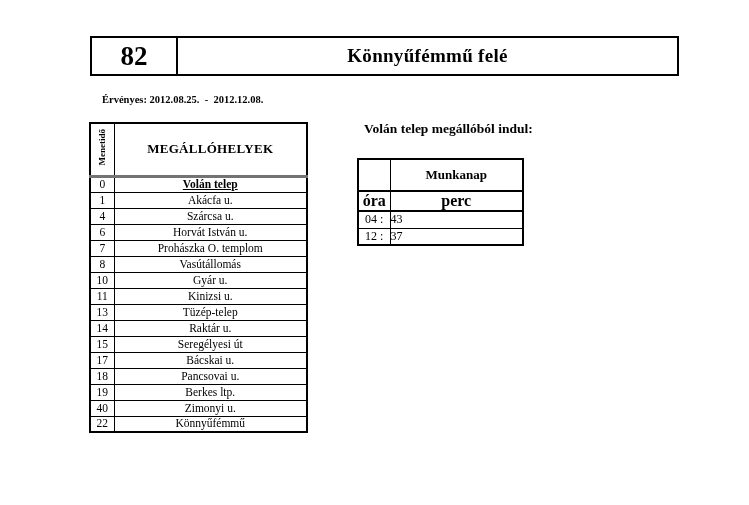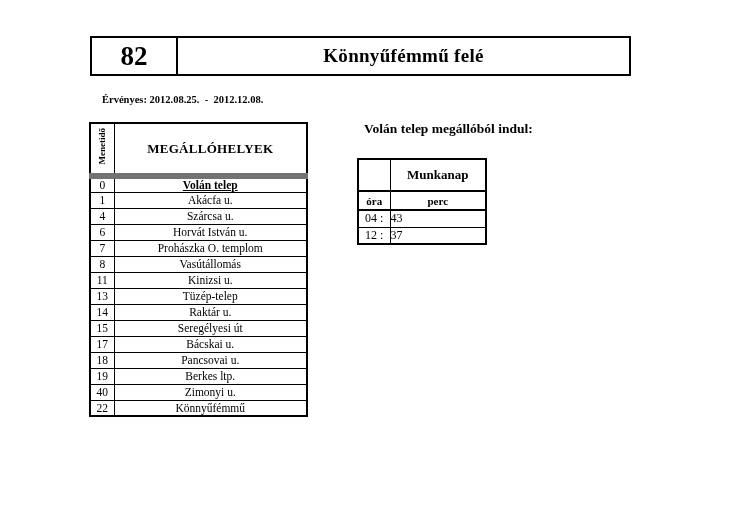--- a/index.html
+++ b/index.html
@@ -3,21 +3,21 @@
 <meta charset="utf-8">
 <style>
   html, body { margin:0; padding:0; background:#ffffff; }
   .page {
     position:relative; width:749px; height:505px; background:#ffffff;
     color:#000000; font-family:"Liberation Serif", serif; overflow:hidden;
   }
 
   
   .header-box {
-    position:absolute; left:90px; top:36px; width:541px; height:40px;
+    position:absolute; left:90px; top:36px; width:589px; height:40px;
     border:2px solid #000; box-sizing:border-box; display:flex;
   }
   .route-cell {
     width:86px; border-right:2px solid #000; box-sizing:border-box;
     display:flex; align-items:center; justify-content:center;
     font-weight:bold; font-size:27px;
   }
   .title-cell {
     flex:1; display:flex; align-items:center; justify-content:center;
     font-weight:bold; font-size:19px; letter-spacing:0.3px;
@@ -31,51 +31,51 @@
 
   
   .stops-table {
     position:absolute; left:89px; top:122px;
     border-collapse:collapse; table-layout:fixed; width:219px;
     border:2px solid #000;
   }
   .stops-table th, .stops-table td {
     border:1px solid #000; padding:0; text-align:center; overflow:hidden;
   }
-  .stops-table thead th { border-bottom:6px solid #737373; }
+  .stops-table thead th { border-bottom:3px solid #737373; }
   .col-time { width:24px; }
   .stops-header-row { height:53px; }
   .stops-header-cell { font-size:13px; font-weight:bold; letter-spacing:0.3px; }
   .vertical-text {
     display:inline-block; writing-mode:vertical-rl; transform:rotate(180deg);
     font-size:9px; font-weight:bold; line-height:1;
   }
   .stops-table tbody tr { height:16px; }
   .stops-table tbody td { font-size:11.5px; line-height:1.1; }
   .emphasis { font-weight:bold; text-decoration:underline; }
 
   
   .dep-title {
     position:absolute; left:364px; top:121px;
     font-weight:bold; font-size:13.5px;
   }
   .dep-table {
     position:absolute; left:357px; top:158px;
-    border-collapse:collapse; table-layout:fixed; width:130px;
+    border-collapse:collapse; table-layout:fixed; width:167px;
     border:2px solid #000;
     padding-left:25px;
   }
   .dep-table th, .dep-table td {
     border:1px solid #000; padding:0; overflow:hidden;
   }
   .col-hour { width:32px; }
   .dep-daytype-row { height:32px; }
   .dep-daytype-row th { border-bottom:2px solid #000; font-size:13px; font-weight:bold; text-align:center; }
   .dep-subhead-row { height:19px; }
-  .dep-subhead-row th { border-bottom:2px solid #000; font-size:11px; font-weight:bold; text-align:center; }
+  .dep-subhead-row th { border-bottom:2px solid #000; font-size:16px; font-weight:bold; text-align:center; }
   .dep-table tbody tr { height:17px; }
   .dep-table tbody td { font-size:12px; }
   .hour-cell { text-align:center; }
   .minute-cell { text-align:left; padding-left:4px;margin-top:11px; }
 </style>
 </head>
 <body>
 
 <div class="page">
 
@@ -116,20 +116,24 @@
           <td>6</td>
           <td>Horvát István u.</td>
         </tr>
         <tr>
           <td>7</td>
           <td>Prohászka O. templom</td>
         </tr>
         <tr>
           <td>8</td>
           <td>Vasútállomás</td>
+        </tr>
+        <tr>
+          <td>10</td>
+          <td>Gyár u.</td>
         </tr>
         <tr>
           <td>11</td>
           <td>Kinizsi u.</td>
         </tr>
         <tr>
           <td>13</td>
           <td>Tüzép-telep</td>
         </tr>
         <tr>

